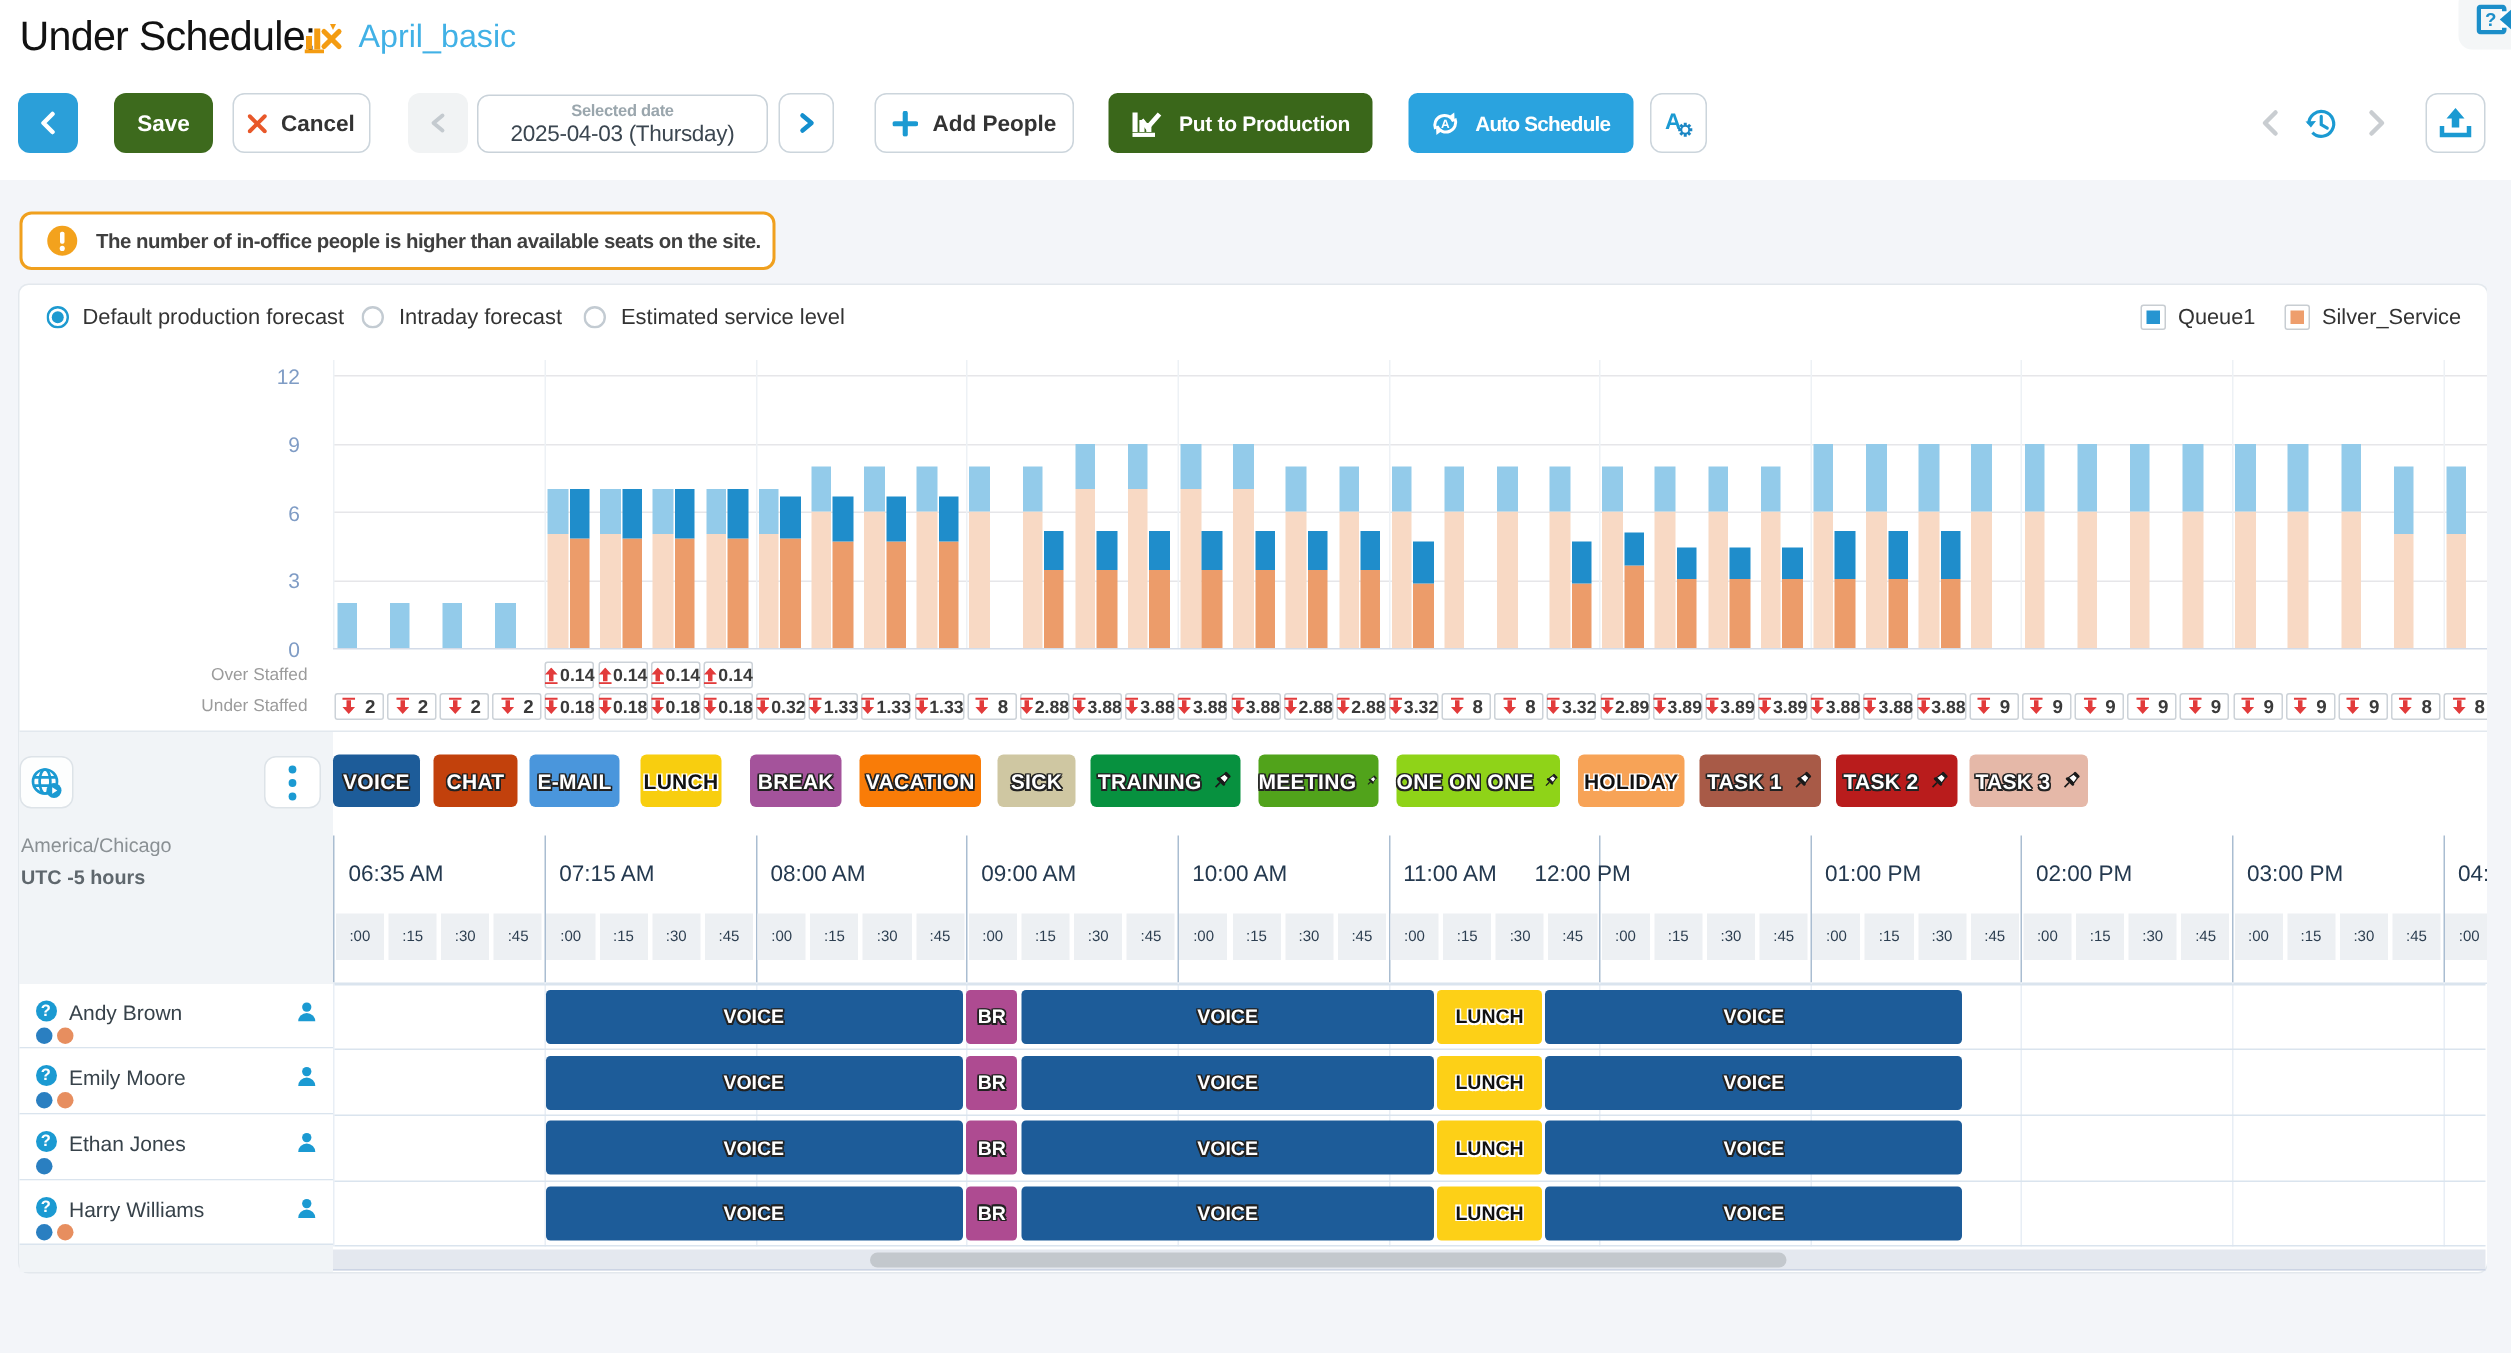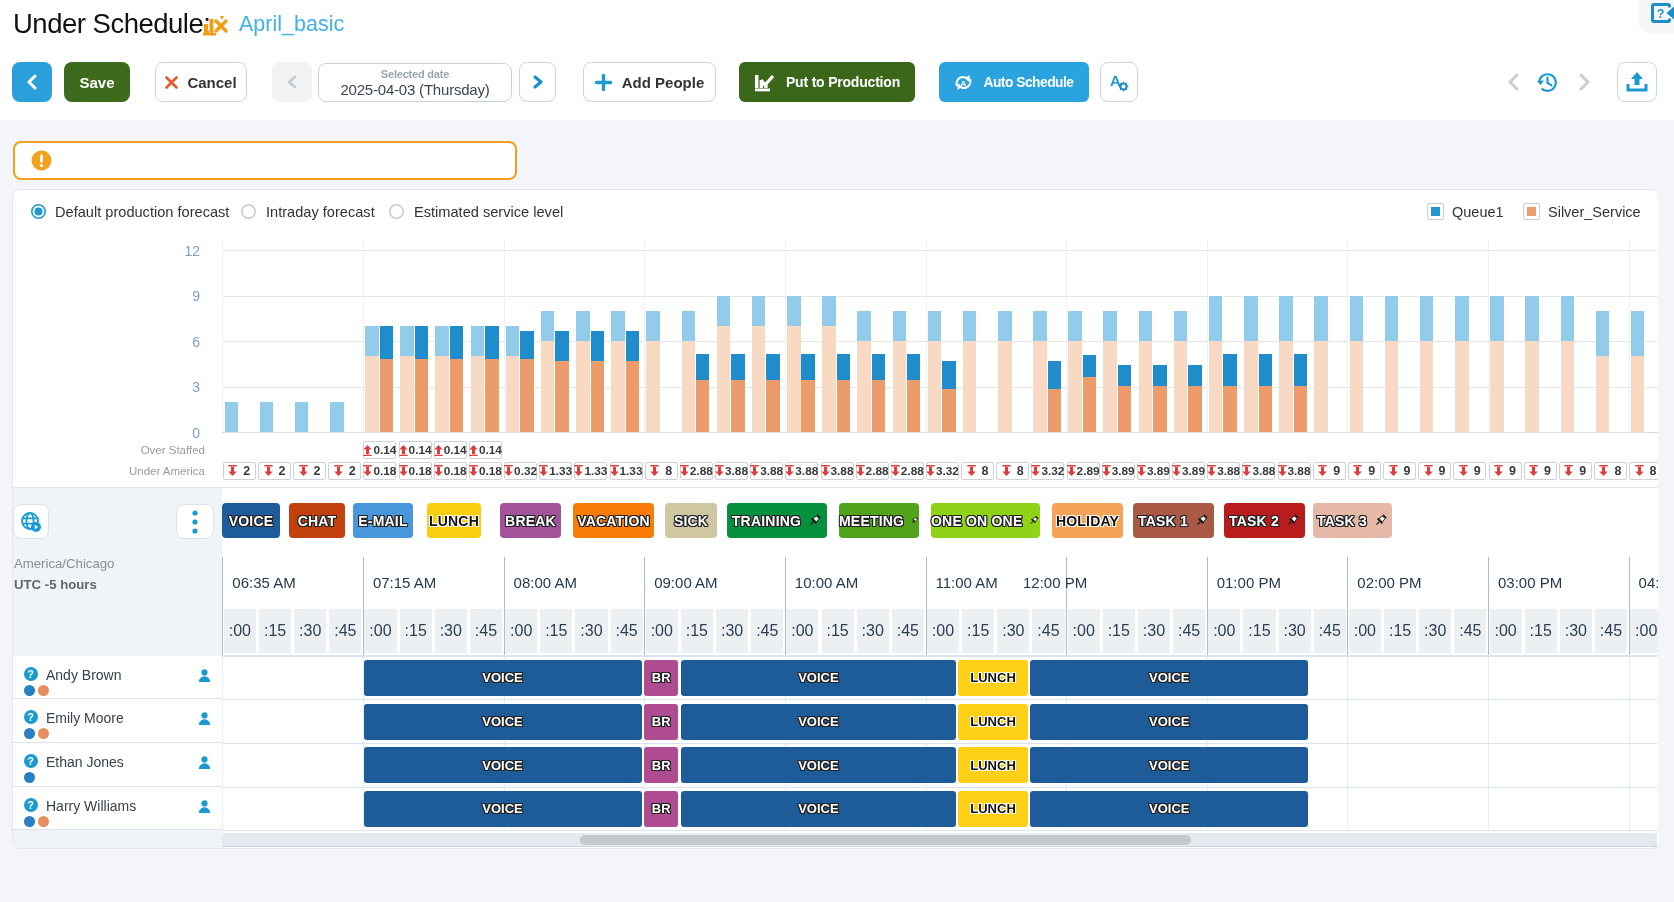--- a/index.html
+++ b/index.html
@@ -10,21 +10,21 @@
 .outline-white{text-shadow:-1px -1px 0 #fff,1px -1px 0 #fff,-1px 1px 0 #fff,1px 1px 0 #fff}
 .actbtn{position:absolute;top:503px;height:35px;border-radius:4px;display:flex;align-items:center;justify-content:center;font-size:14px;font-weight:bold;color:#fff;letter-spacing:.2px;white-space:nowrap}
 .gline{position:absolute;left:222px;width:1436px;height:1px;background:#e4e4e4}
 .ylab{position:absolute;width:40px;text-align:right;font-size:14px;color:#7f9cc5}
 .vline{position:absolute;width:1px;background:#edf1f5;top:240px;height:192px}
 .fbar{position:absolute}
 .ovbox,.unbox{position:absolute;width:33px;height:18px;background:#fff;border:1px solid #ccd2d8;border-radius:2px;display:flex;align-items:center;justify-content:center;font-weight:bold;color:#3a3a3a}
 .ovbox svg,.unbox svg{flex-shrink:0}
 .hourline{position:absolute;top:557px;height:98px;width:1px;background:#aabdd1}
 .rowvline{position:absolute;top:655px;height:176px;width:1px;background:#e8eef5}
-.subcell{position:absolute;top:609px;height:44px;background:#edf0f3;display:flex;align-items:center;justify-content:center;font-size:16px;color:#2c3e50}
+.subcell{position:absolute;top:609px;height:31px;background:#edf0f3;display:flex;align-items:center;justify-content:center;font-size:10px;color:#2c3e50}
 .hourlab{position:absolute;top:557px;height:50px;display:flex;align-items:center;font-size:15px;color:#24394f;white-space:nowrap}
 .schrow{position:absolute;left:223px;width:1434px;height:1px;background:#dae4ee}
 .sbar{position:absolute;height:36px;border-radius:3px;display:flex;align-items:center;justify-content:center;font-size:13px;font-weight:bold;color:#fff}
 .namerow{position:absolute;left:13px;width:209px;background:#fff;border-bottom:1px solid #dae4ee}
 .qcirc{position:absolute;width:14px;height:14px;border-radius:50%;background:#1b9ad2;color:#fff;font-size:11px;font-weight:bold;display:flex;align-items:center;justify-content:center}
 .dot{position:absolute;width:11px;height:11px;border-radius:50%}
 
 </style></head><body>
 <div class="abs" style="left:13px;top:8px;font-size:27.5px;color:#121212;letter-spacing:-0.5px">Under Schedule:</div>
 <svg class="abs" style="left:203px;top:14px" width="26" height="22" viewBox="0 0 26 22">
@@ -43,21 +43,21 @@
 <rect x="1.5" y="1.5" width="17" height="17" rx="1.5" fill="none" stroke="#1b8ec9" stroke-width="3"></rect>
 <rect x="16" y="4.5" width="5" height="11" fill="#fff"></rect>
 <path d="M23 3.5 L15.5 10 L23 16.5 z" fill="#1b8ec9"></path>
 <text x="9.5" y="14.5" font-size="12.5" font-weight="bold" fill="#1b8ec9" text-anchor="middle">?</text>
   </svg>
 <div class="btn" style="left:12px;top:62px;width:40px;height:40px;background:#2b9fd9">
     <svg width="14" height="16" viewBox="0 0 14 16">
       <path d="M10 2 L4 8 L10 14" fill="none" stroke="#fff" stroke-width="3" stroke-linecap="round" stroke-linejoin="round"></path>
     </svg>
   </div>
-<div class="btn" style="left:64px;top:62px;width:66px;height:40px;background:#3d6a1d;color:#fff">Save</div>
+<div class="btn" style="left:76px;top:62px;width:66px;height:40px;background:#3d6a1d;color:#fff">Save</div>
 <div class="btn obtn" style="left:155px;top:62px;width:92px;height:40px;gap:9px">
     <svg width="13" height="13" viewBox="0 0 13 13">
       <g stroke="#e8582a" stroke-width="2.6" stroke-linecap="round">
         <path d="M1.5 1.5 L11.5 11.5"></path>
         <path d="M11.5 1.5 L1.5 11.5"></path>
       </g>
     </svg>
     <span>Cancel</span>
   </div>
 <div class="btn" style="left:272px;top:62px;width:40px;height:40px;background:#f1f3f4">
@@ -139,20 +139,21 @@
       <path d="M2 13 v6 h18 v-6" fill="none" stroke="#1b9ad2" stroke-width="3"></path>
     </svg>
   </div>
 <div class="abs" style="left:0;top:120px;width:1674px;height:782px;background:#f3f5f9"></div>
 <div class="abs" style="left:13px;top:141px;width:504px;height:39px;background:#fff;border:2px solid #f0a01e;border-radius:8px;display:flex;align-items:center">
 <svg style="margin-left:16px" width="21" height="21" viewBox="0 0 21 21">
       <circle cx="10.5" cy="10.5" r="10" fill="#f3a21d"></circle>
       <rect x="9" y="4.5" width="3" height="8" rx="1.2" fill="#fff"></rect>
       <circle cx="10.5" cy="15.6" r="1.7" fill="#fff"></circle>
     </svg>
+<span style="margin-left:12px;font-size:13.6px;letter-spacing:-0.32px;font-weight:bold;color:#3f3f3f;white-space:nowrap">The number of in-office people is higher than available seats on the site.</span>
   </div>
 <div class="abs" style="left:13px;top:190px;width:1645px;height:658px;background:#fff;border-radius:6px;box-shadow:0 0 0 1px #e3e8ed"></div>
 <svg class="abs" style="left:31px;top:204px" width="15" height="15" viewBox="0 0 15 15">
     <circle cx="7.5" cy="7.5" r="6.7" fill="none" stroke="#1d9ad0" stroke-width="1.6"></circle>
     <circle cx="7.5" cy="7.5" r="4" fill="#1d9ad0"></circle>
   </svg>
 <div class="abs" style="left:55px;top:204px;font-size:14.6px;color:#333">Default production forecast</div>
 <svg class="abs" style="left:241px;top:204px" width="15" height="15" viewBox="0 0 15 15">
     <circle cx="7.5" cy="7.5" r="6.7" fill="#fff" stroke="#c3cbd2" stroke-width="1.6"></circle>
   </svg>
@@ -308,21 +309,21 @@
 <div class="fbar" style="left:1490.2px;top:295.5px;width:13.5px;height:45.5px;background:#93cbea"></div>
 <div class="fbar" style="left:1525.3px;top:341.0px;width:13.5px;height:91.0px;background:#f8d9c4"></div>
 <div class="fbar" style="left:1525.3px;top:295.5px;width:13.5px;height:45.5px;background:#93cbea"></div>
 <div class="fbar" style="left:1560.5px;top:341.0px;width:13.5px;height:91.0px;background:#f8d9c4"></div>
 <div class="fbar" style="left:1560.5px;top:295.5px;width:13.5px;height:45.5px;background:#93cbea"></div>
 <div class="fbar" style="left:1595.6px;top:356.1px;width:13.5px;height:75.8px;background:#f8d9c4"></div>
 <div class="fbar" style="left:1595.6px;top:310.6px;width:13.5px;height:45.5px;background:#93cbea"></div>
 <div class="fbar" style="left:1630.8px;top:356.1px;width:13.5px;height:75.8px;background:#f8d9c4"></div>
 <div class="fbar" style="left:1630.8px;top:310.6px;width:13.5px;height:45.5px;background:#93cbea"></div>
 <div class="abs" style="left:60px;top:444px;width:145px;text-align:right;font-size:11.5px;color:#9b9b9b">Over Staffed</div>
-<div class="abs" style="left:60px;top:465px;width:145px;text-align:right;font-size:11.5px;color:#9b9b9b">Under America</div>
+<div class="abs" style="left:60px;top:465px;width:145px;text-align:right;font-size:11.5px;color:#9b9b9b">Under Staffed</div>
 <div class="ovbox" style="left:363.4px;top:441px;gap:1px;font-size:11.8px">
     <svg width="9" height="11" viewBox="0 0 9 11">
       <path d="M4.5 0 l4.2 4.6 h-2.7 v4.6 h-3 v-4.6 H0.3z" fill="#e23b3b"></path>
       <rect x="0.3" y="9.8" width="8.4" height="1.5" fill="#e23b3b"></rect>
     </svg>
     <span>0.14</span>
   </div>
 <div class="ovbox" style="left:398.6px;top:441px;gap:1px;font-size:11.8px">
     <svg width="9" height="11" viewBox="0 0 9 11">
       <path d="M4.5 0 l4.2 4.6 h-2.7 v4.6 h-3 v-4.6 H0.3z" fill="#e23b3b"></path>

